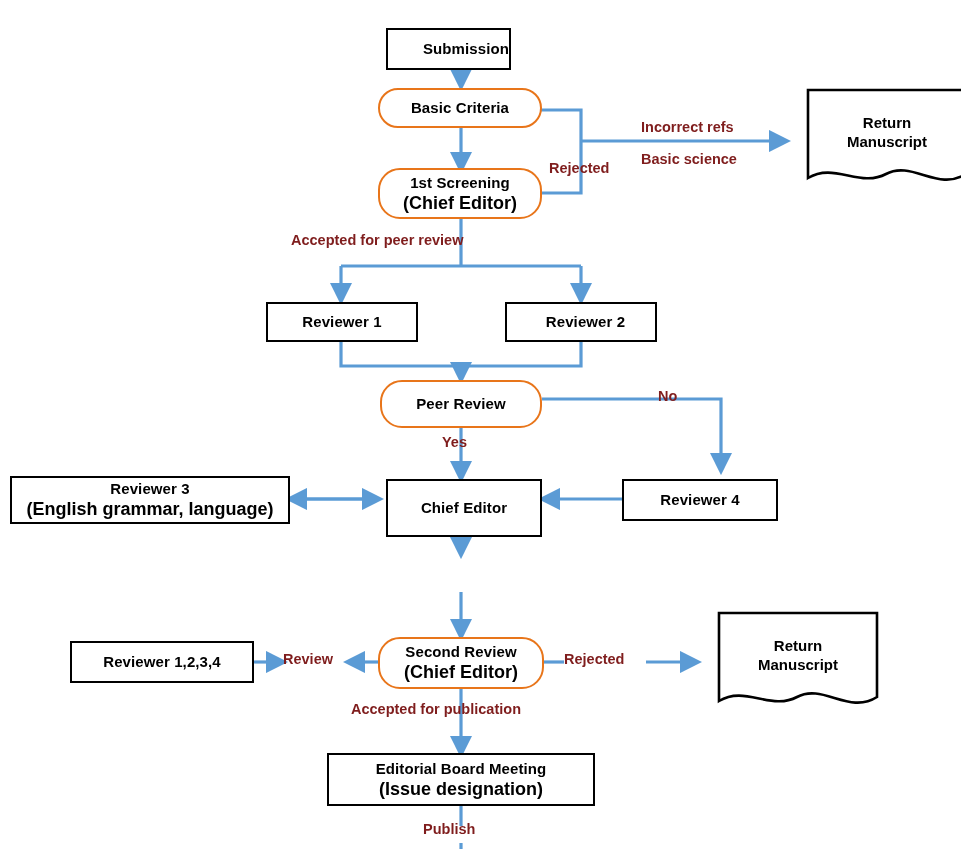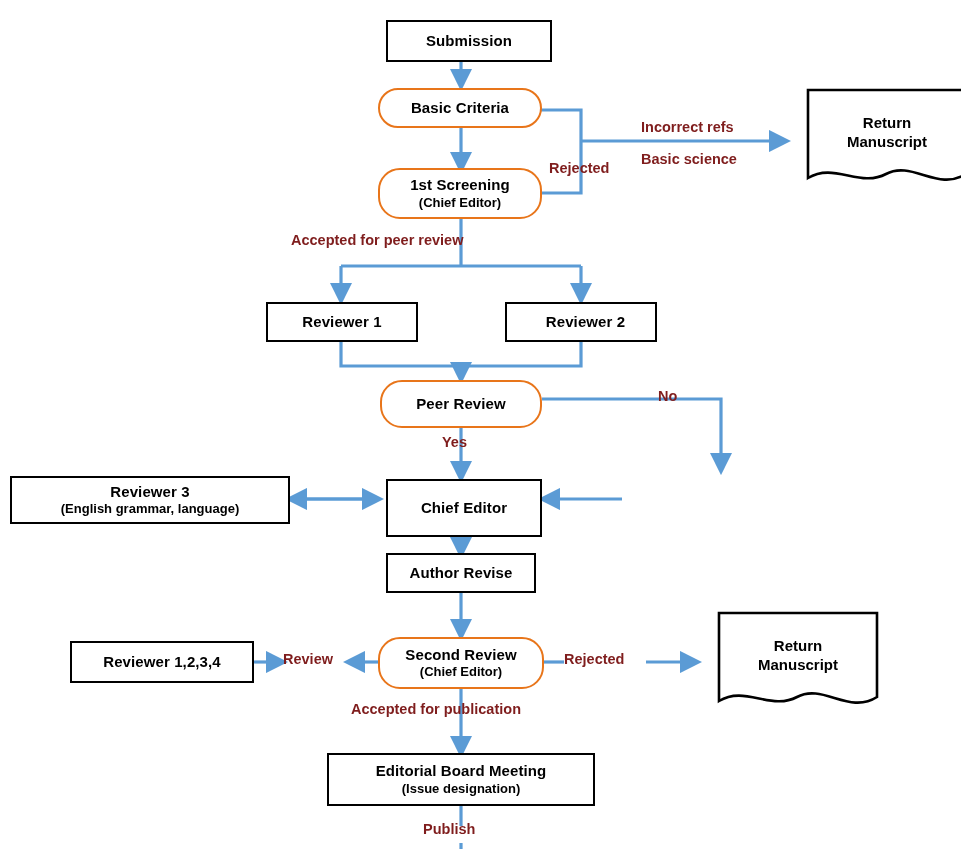--- a/index.html
+++ b/index.html
@@ -45,21 +45,21 @@
   .pill {
     border: 2px solid #E8751A;
     border-radius: 22px;
     justify-content: center;
   }
   .node .main {
     font-size: 15px;
     letter-spacing: 0.1px;
   }
   .node .sub {
-    font-size: 13px;
+    font-size: 18px;
     margin-top: 2px;
   }
   .doc {
     position: absolute;
     box-sizing: border-box;
     display: flex;
     flex-direction: column;
     align-items: center;
     justify-content: center;
     text-align: center;
@@ -137,21 +137,21 @@
       <line x1="543" y1="662" x2="564" y2="662"></line>
       <line x1="646" y1="662" x2="697" y2="662" marker-end="url(#arrow)"></line>
 
       <line x1="461" y1="688" x2="461" y2="753" marker-end="url(#arrow)"></line>
 
       <line x1="461" y1="806" x2="461" y2="826"></line>
       <line x1="461" y1="843" x2="461" y2="849"></line>
     </g>
   </svg>
 
-  <div class="node rect" style="left:386px; top:20px; width:166px; height:42px;">
+  <div class="node rect" style="left:386px; top:28px; width:125px; height:42px;align-items:flex-end;">
     <span class="main">Submission</span>
   </div>
 
   <div class="node pill" style="left:378px; top:88px; width:164px; height:40px;">
     <span class="main">Basic Criteria</span>
   </div>
 
   <div class="node pill" style="left:378px; top:168px; width:164px; height:51px;">
     <span class="main">1st Screening</span>
     <span class="sub">(Chief Editor)</span>
@@ -179,24 +179,24 @@
 
   <div class="node rect" style="left:10px; top:476px; width:280px; height:48px;">
     <span class="main">Reviewer 3</span>
     <span class="sub">(English grammar, language)</span>
   </div>
 
   <div class="node rect" style="left:386px; top:479px; width:156px; height:58px;">
     <span class="main">Chief Editor</span>
   </div>
 
-
-  <div class="node rect" style="left:386px; top:553px; width:150px; height:40px;">
-    <span class="main">Author Revise</span>
-  </div>
+  <div class="node rect" style="left:622px; top:479px; width:156px; height:42px;">
+    <span class="main">Reviewer 4</span>
+  </div>
+
 
   <div class="node rect" style="left:70px; top:641px; width:184px; height:42px;">
     <span class="main">Reviewer 1,2,3,4</span>
   </div>
 
   <div class="node pill" style="left:378px; top:637px; width:166px; height:52px;">
     <span class="main">Second Review</span>
     <span class="sub">(Chief Editor)</span>
   </div>
 

